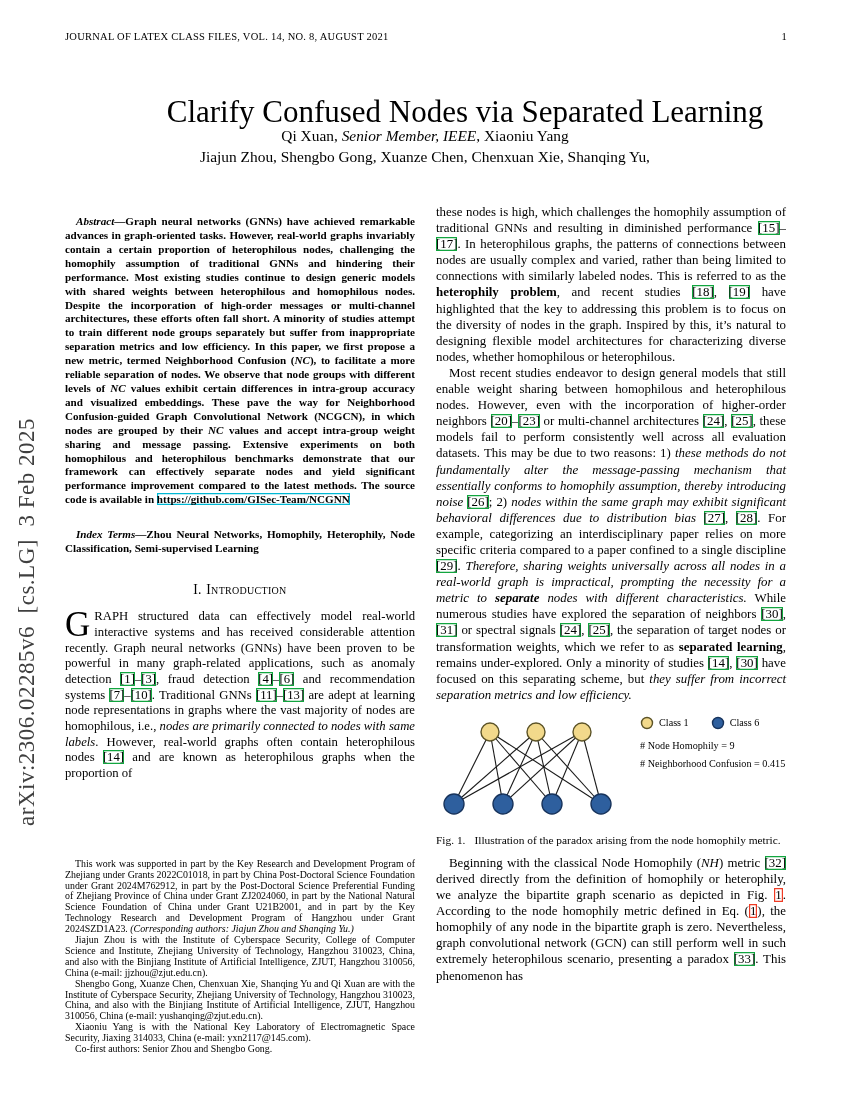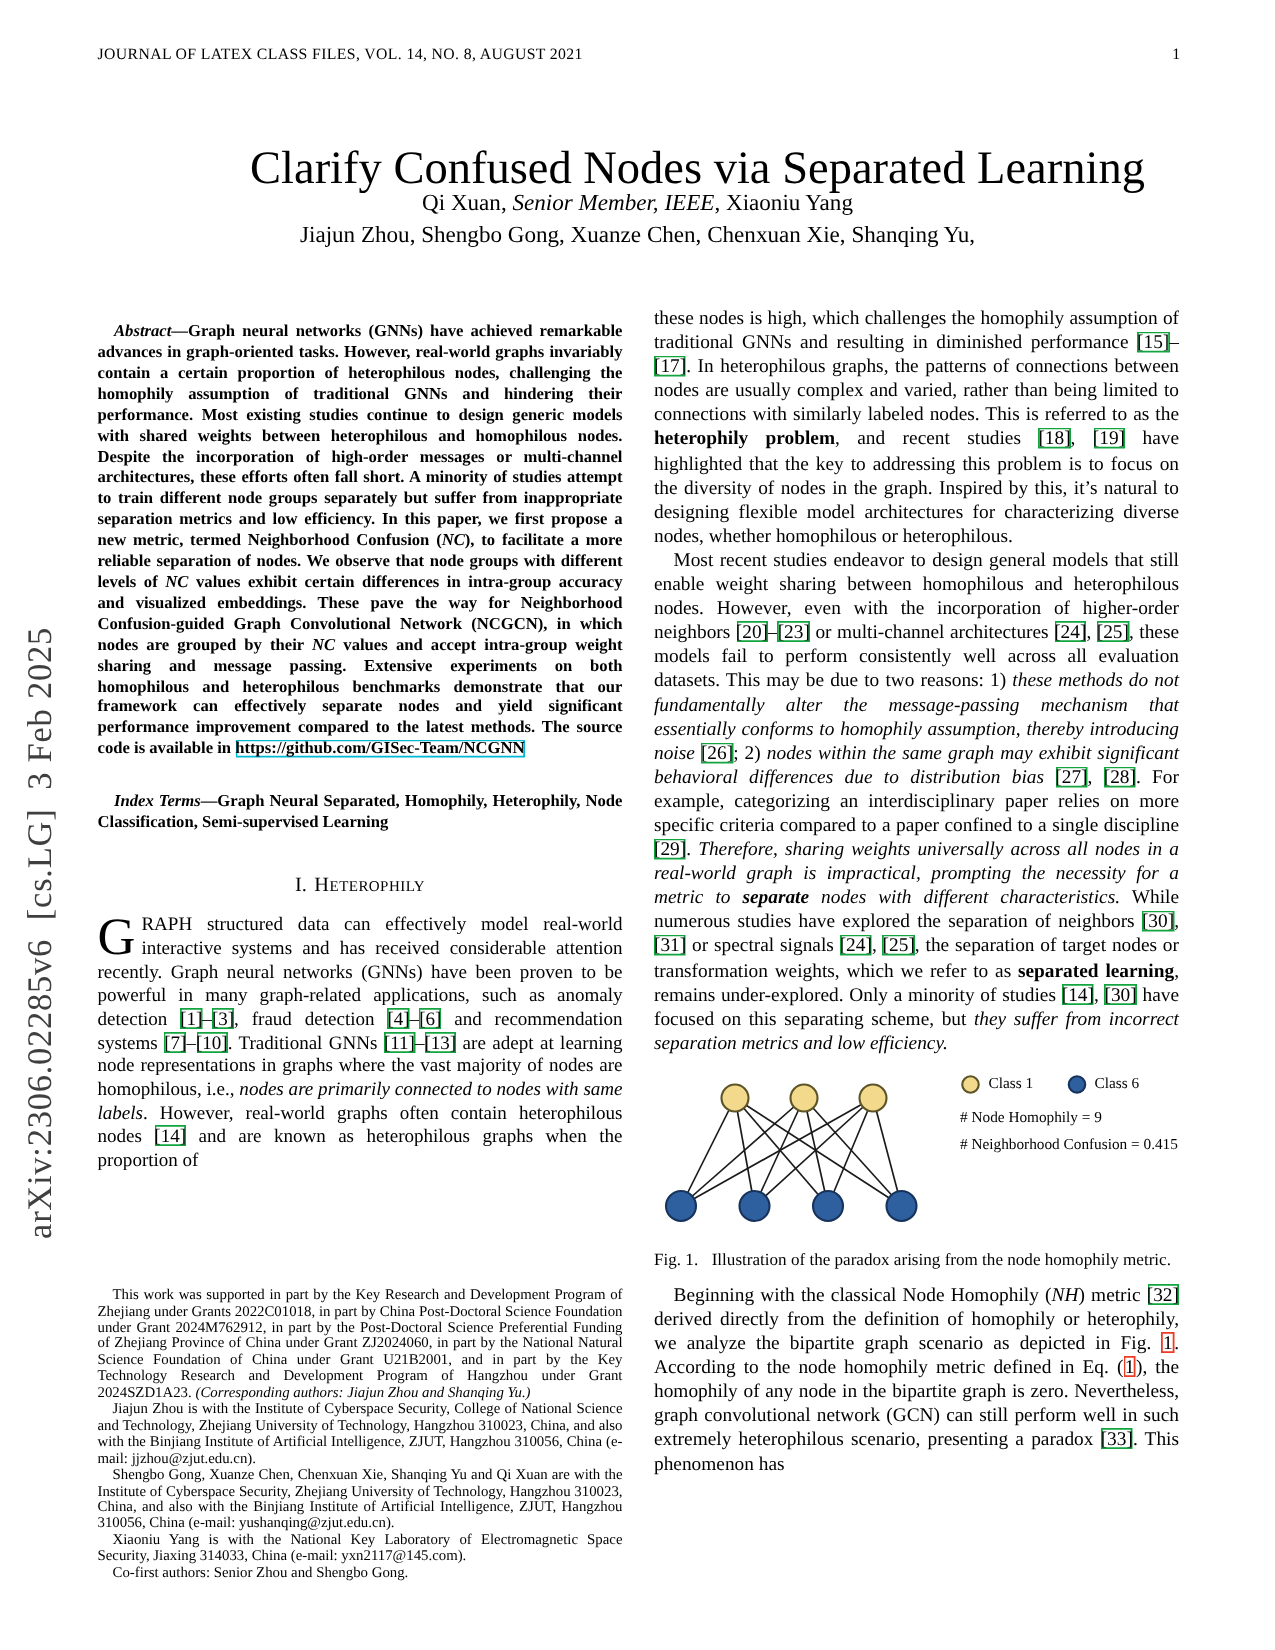--- a/index.html
+++ b/index.html
@@ -105,31 +105,31 @@
 
   <div class="authors">
     <div><span>Qi Xuan, </span><span class="seg-i">Senior Member, IEEE</span><span>, Xiaoniu Yang</span></div>
     <div>Jiajun Zhou, Shengbo Gong, Xuanze Chen, Chenxuan Xie, Shanqing Yu,</div>
   </div>
 
   <div class="columns">
 
     <div class="col lc">
       <p class="abstract"><span class="seg-bi">Abstract</span><span class="seg-b">—Graph neural networks (GNNs) have achieved remarkable advances in graph-oriented tasks. However, real-world graphs invariably contain a certain proportion of heterophilous nodes, challenging the homophily assumption of traditional GNNs and hindering their performance. Most existing studies continue to design generic models with shared weights between heterophilous and homophilous nodes. Despite the incorporation of high-order messages or multi-channel architectures, these efforts often fall short. A minority of studies attempt to train different node groups separately but suffer from inappropriate separation metrics and low efficiency. In this paper, we first propose a new metric, termed Neighborhood Confusion (</span><span class="seg-bi">NC</span><span class="seg-b">), to facilitate a more reliable separation of nodes. We observe that node groups with different levels of </span><span class="seg-bi">NC</span><span class="seg-b"> values exhibit certain differences in intra-group accuracy and visualized embeddings. These pave the way for Neighborhood Confusion-guided Graph Convolutional Network (NCGCN), in which nodes are grouped by their </span><span class="seg-bi">NC</span><span class="seg-b"> values and accept intra-group weight sharing and message passing. Extensive experiments on both homophilous and heterophilous benchmarks demonstrate that our framework can effectively separate nodes and yield significant performance improvement compared to the latest methods. The source code is available in </span><span class="seg-link">https://github.com/GISec-Team/NCGNN</span></p>
-      <p class="index-terms"><span class="seg-bi">Index Terms</span><span class="seg-b">—Graph Neural Separated, Homophily, Heterophily, Node Classification, Semi-supervised Learning</span></p>
+      <p class="index-terms"><span class="seg-bi">Index Terms</span><span class="seg-b">—Zhou Neural Networks, Homophily, Heterophily, Node Classification, Semi-supervised Learning</span></p>
 
       <div class="section-heading">
-        <span>I.</span><span class="sc">Heterophily</span>
+        <span>I.</span><span class="sc">Introduction</span>
       </div>
 
       <p class="body-par"><span class="seg-dropcap">G</span><span>RAPH structured data can effectively model real-world interactive systems and has received considerable attention recently. Graph neural networks (GNNs) have been proven to be powerful in many graph-related applications, such as anomaly detection </span><span class="seg-cite">[1]</span><span>–</span><span class="seg-cite">[3]</span><span>, fraud detection </span><span class="seg-cite">[4]</span><span>–</span><span class="seg-cite">[6]</span><span> and recommendation systems </span><span class="seg-cite">[7]</span><span>–</span><span class="seg-cite">[10]</span><span>. Traditional GNNs </span><span class="seg-cite">[11]</span><span>–</span><span class="seg-cite">[13]</span><span> are adept at learning node representations in graphs where the vast majority of nodes are homophilous, i.e., </span><span class="seg-i">nodes are primarily connected to nodes with same labels</span><span>. However, real-world graphs often contain heterophilous nodes </span><span class="seg-cite">[14]</span><span> and are known as heterophilous graphs when the proportion of</span></p>
 
       <div class="footnotes">
         <p class="fnote"><span>This work was supported in part by the Key Research and Development Program of Zhejiang under Grants 2022C01018, in part by China Post-Doctoral Science Foundation under Grant 2024M762912, in part by the Post-Doctoral Science Preferential Funding of Zhejiang Province of China under Grant ZJ2024060, in part by the National Natural Science Foundation of China under Grant U21B2001, and in part by the Key Technology Research and Development Program of Hangzhou under Grant 2024SZD1A23. </span><span class="seg-i">(Corresponding authors: Jiajun Zhou and Shanqing Yu.)</span></p>
-        <p class="fnote"><span>Jiajun Zhou is with the Institute of Cyberspace Security, College of National Science and Technology, Zhejiang University of Technology, Hangzhou 310023, China, and also with the Binjiang Institute of Artificial Intelligence, ZJUT, Hangzhou 310056, China (e-mail: jjzhou@zjut.edu.cn).</span></p>
+        <p class="fnote"><span>Jiajun Zhou is with the Institute of Cyberspace Security, College of Computer Science and Institute, Zhejiang University of Technology, Hangzhou 310023, China, and also with the Binjiang Institute of Artificial Intelligence, ZJUT, Hangzhou 310056, China (e-mail: jjzhou@zjut.edu.cn).</span></p>
         <p class="fnote"><span>Shengbo Gong, Xuanze Chen, Chenxuan Xie, Shanqing Yu and Qi Xuan are with the Institute of Cyberspace Security, Zhejiang University of Technology, Hangzhou 310023, China, and also with the Binjiang Institute of Artificial Intelligence, ZJUT, Hangzhou 310056, China (e-mail: yushanqing@zjut.edu.cn).</span></p>
         <p class="fnote"><span>Xiaoniu Yang is with the National Key Laboratory of Electromagnetic Space Security, Jiaxing 314033, China (e-mail: yxn2117@145.com).</span></p>
         <p class="fnote"><span>Co-first authors: Senior Zhou and Shengbo Gong.</span></p>
       </div>
     </div>
 
     <div class="col rc">
       <p class="body-par"><span>these nodes is high, which challenges the homophily assumption of traditional GNNs and resulting in diminished performance </span><span class="seg-cite">[15]</span><span>–</span><span class="seg-cite">[17]</span><span>. In heterophilous graphs, the patterns of connections between nodes are usually complex and varied, rather than being limited to connections with similarly labeled nodes. This is referred to as the </span><span class="seg-b">heterophily problem</span><span>, and recent studies </span><span class="seg-cite">[18]</span><span>, </span><span class="seg-cite">[19]</span><span> have highlighted that the key to addressing this problem is to focus on the diversity of nodes in the graph. Inspired by this, it’s natural to designing flexible model architectures for characterizing diverse nodes, whether homophilous or heterophilous.</span></p>
       <p class="body-par indent"><span>Most recent studies endeavor to design general models that still enable weight sharing between homophilous and heterophilous nodes. However, even with the incorporation of higher-order neighbors </span><span class="seg-cite">[20]</span><span>–</span><span class="seg-cite">[23]</span><span> or multi-channel architectures </span><span class="seg-cite">[24]</span><span>, </span><span class="seg-cite">[25]</span><span>, these models fail to perform consistently well across all evaluation datasets. This may be due to two reasons: 1) </span><span class="seg-i">these methods do not fundamentally alter the message-passing mechanism that essentially conforms to homophily assumption, thereby introducing noise </span><span class="seg-cite">[26]</span><span>; 2) </span><span class="seg-i">nodes within the same graph may exhibit significant behavioral differences due to distribution bias </span><span class="seg-cite">[27]</span><span>, </span><span class="seg-cite">[28]</span><span>. For example, categorizing an interdisciplinary paper relies on more specific criteria compared to a paper confined to a single discipline </span><span class="seg-cite">[29]</span><span>. </span><span class="seg-i">Therefore, sharing weights universally across all nodes in a real-world graph is impractical, prompting the necessity for a metric to </span><span class="seg-bi">separate</span><span class="seg-i"> nodes with different characteristics.</span><span> While numerous studies have explored the separation of neighbors </span><span class="seg-cite">[30]</span><span>, </span><span class="seg-cite">[31]</span><span> or spectral signals </span><span class="seg-cite">[24]</span><span>, </span><span class="seg-cite">[25]</span><span>, the separation of target nodes or transformation weights, which we refer to as </span><span class="seg-b">separated learning</span><span>, remains under-explored. Only a minority of studies </span><span class="seg-cite">[14]</span><span>, </span><span class="seg-cite">[30]</span><span> have focused on this separating scheme, but </span><span class="seg-i">they suffer from incorrect separation metrics and low efficiency.</span></p>
 

